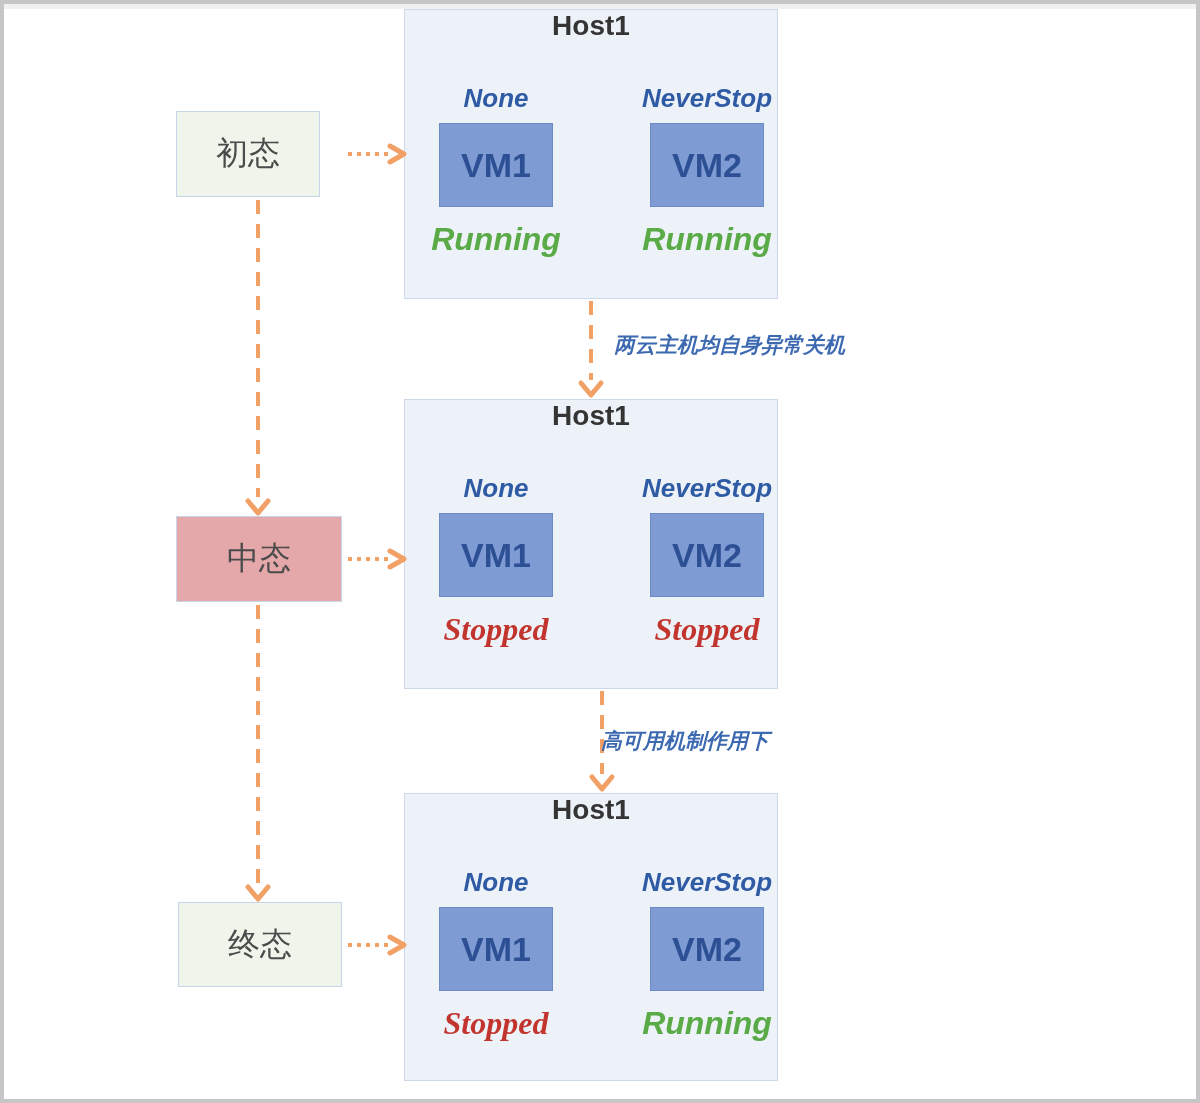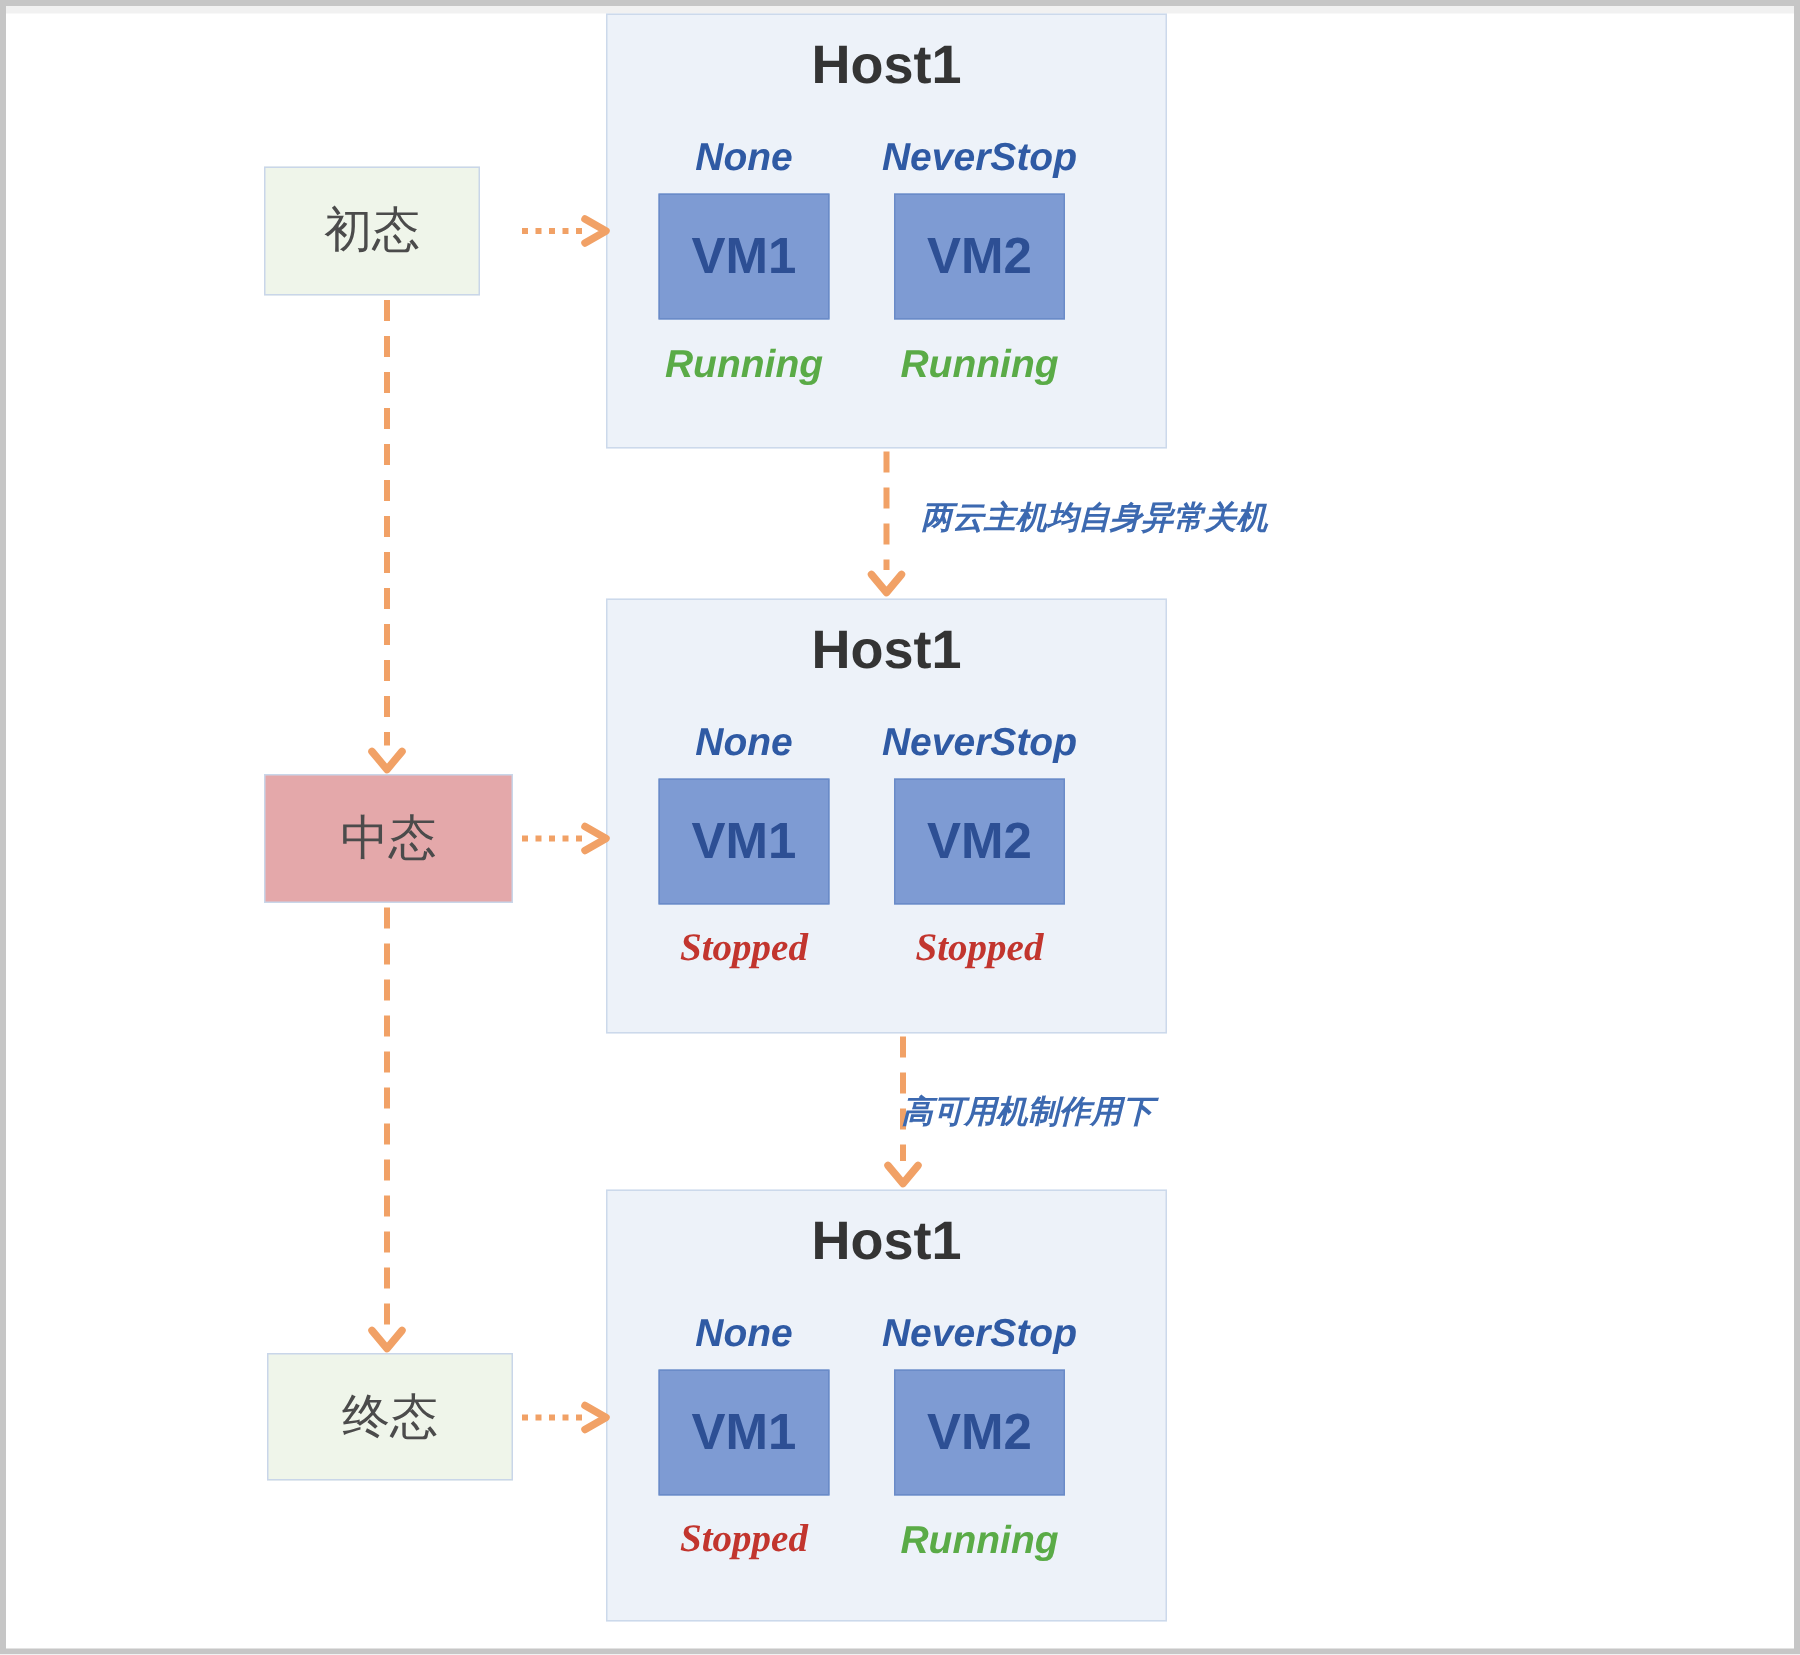--- a/index.html
+++ b/index.html
@@ -44,31 +44,32 @@
     left: 404px;
     width: 374px;
     height: 290px;
     background: var(--host_bg, #edf2f9);
     border: 1px solid var(--host_border, #ccd9eb);
   }
   .host-1 { top: 9px; }
   .host-2 { top: 399px; }
   .host-3 { top: 793px; height: 288px; }
   .host-title {
-    margin-top: 12px;
+    margin-top: 0;
     text-align: center;
-    font-size: 36px;
+    font-size: 28px;
     font-weight: 600;
     color: var(--host_title_text, #343434);
   }
   .vm-row {
     display: flex;
     gap: 17px;
     padding-left: 21px;
-    margin-top: 24px;
+    margin-top: 40px;
+    justify-content: space-between;
   }
   .vm-col {
     width: 140px;
     display: flex;
     flex-direction: column;
     align-items: center;
   }
   .vm-policy {
     height: 32px;
     display: flex;
@@ -87,21 +88,21 @@
     border: 1px solid var(--vm_border, #6a8bc8);
     display: flex;
     align-items: center;
     justify-content: center;
     font-size: 34px;
     font-weight: 600;
     color: var(--vm_text, #2d4f94);
   }
   .vm-status {
     margin-top: 14px;
-    font-size: 26px;
+    font-size: 32px;
     font-style: italic;
     font-weight: 600;
   }
   .status-running { color: var(--running, #5aab47); }
   .status-stopped { color: var(--stopped, #c2352e); font-family: Liberation Serif, serif; }
 
   
   .arrow-svg { position: absolute; overflow: visible; }
   .arrow-stroke {
     stroke: var(--arrow, #f1a166);

